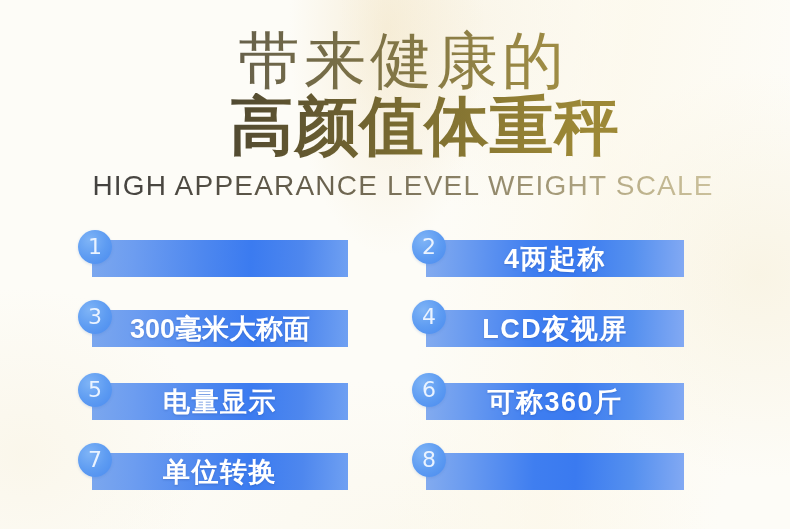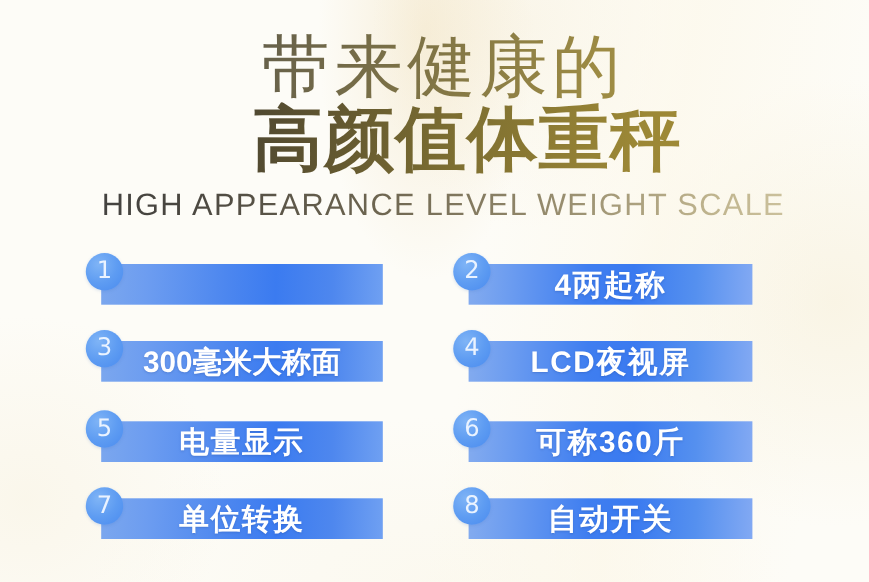--- a/index.html
+++ b/index.html
@@ -169,17 +169,16 @@
   </div>
 
   <div class="feature col-l row-4">
     <div class="bar"></div>
     <div class="label">单位转换</div>
     <div class="num">7</div>
   </div>
 
   <div class="feature col-r right row-4">
     <div class="bar"></div>
-    <div class="label">自动开关</div>
     <div class="num">8</div>
   </div>
 
 </div>
 
 </body></html>

